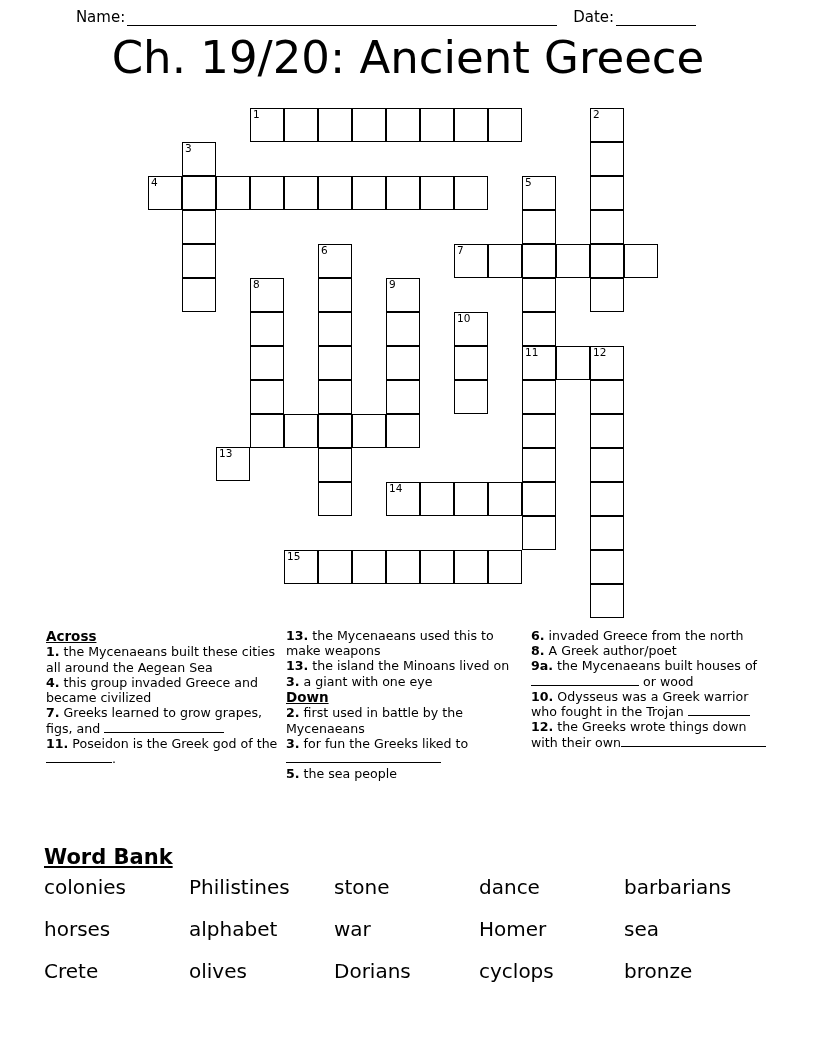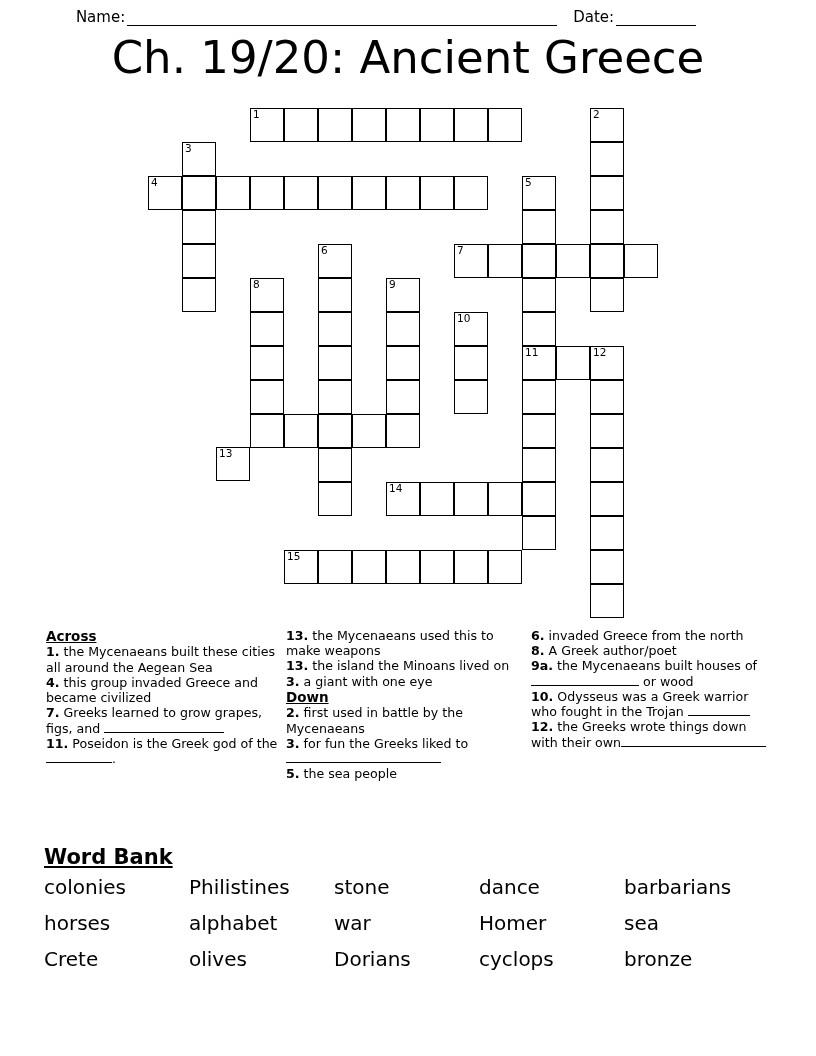--- a/index.html
+++ b/index.html
@@ -114,21 +114,21 @@
   #word-bank-title {
     font-size: 21px;
     font-weight: bold;
     text-decoration: underline;
     margin-bottom: 4px;
     display: block;
   }
   #word-bank-grid {
     display: grid;
     grid-template-columns: 145px 145px 145px 145px 160px;
-    row-gap: 7px;
+    row-gap: 13px;
   }
   .word-bank-item {
     font-size: 20px;
     line-height: 29px;
     white-space: nowrap;
   }
 </style>
 </head>
 <body>
 

